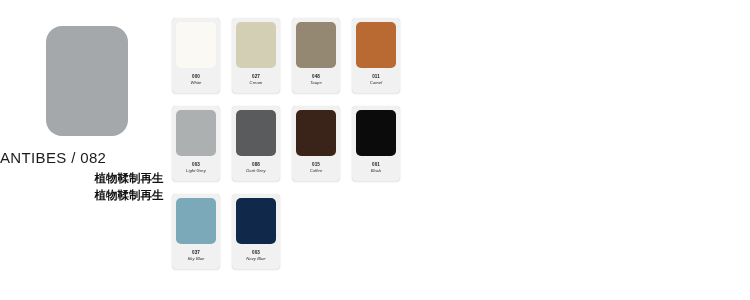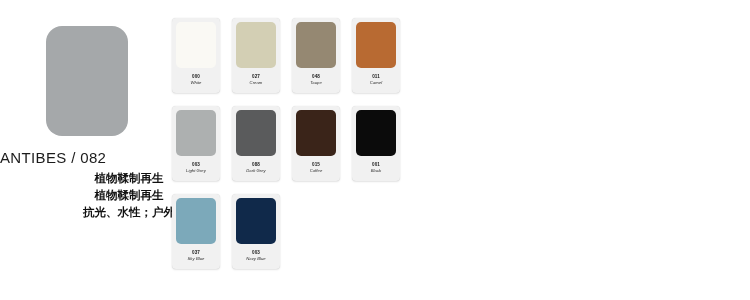--- a/index.html
+++ b/index.html
@@ -131,21 +131,20 @@
 <body>
 
 <div id="page">
 
   <div id="hero">
     <div id="hero-swatch" style="background: rgb(165, 168, 170);"></div>
     <div id="hero-code">ANTIBES / 082</div>
     <div id="hero-desc">
       <div>植物鞣制再生</div>
       <div>植物鞣制再生</div>
-      <div>抗光、水性；户外</div>
     </div>
   </div>
 
   <div id="grid">
 
     <div class="grid-row">
       <div class="card">
         <div class="card-chip" style="background: rgb(250, 249, 244);"></div>
         <div class="card-meta">
           <div class="card-code">000</div>

